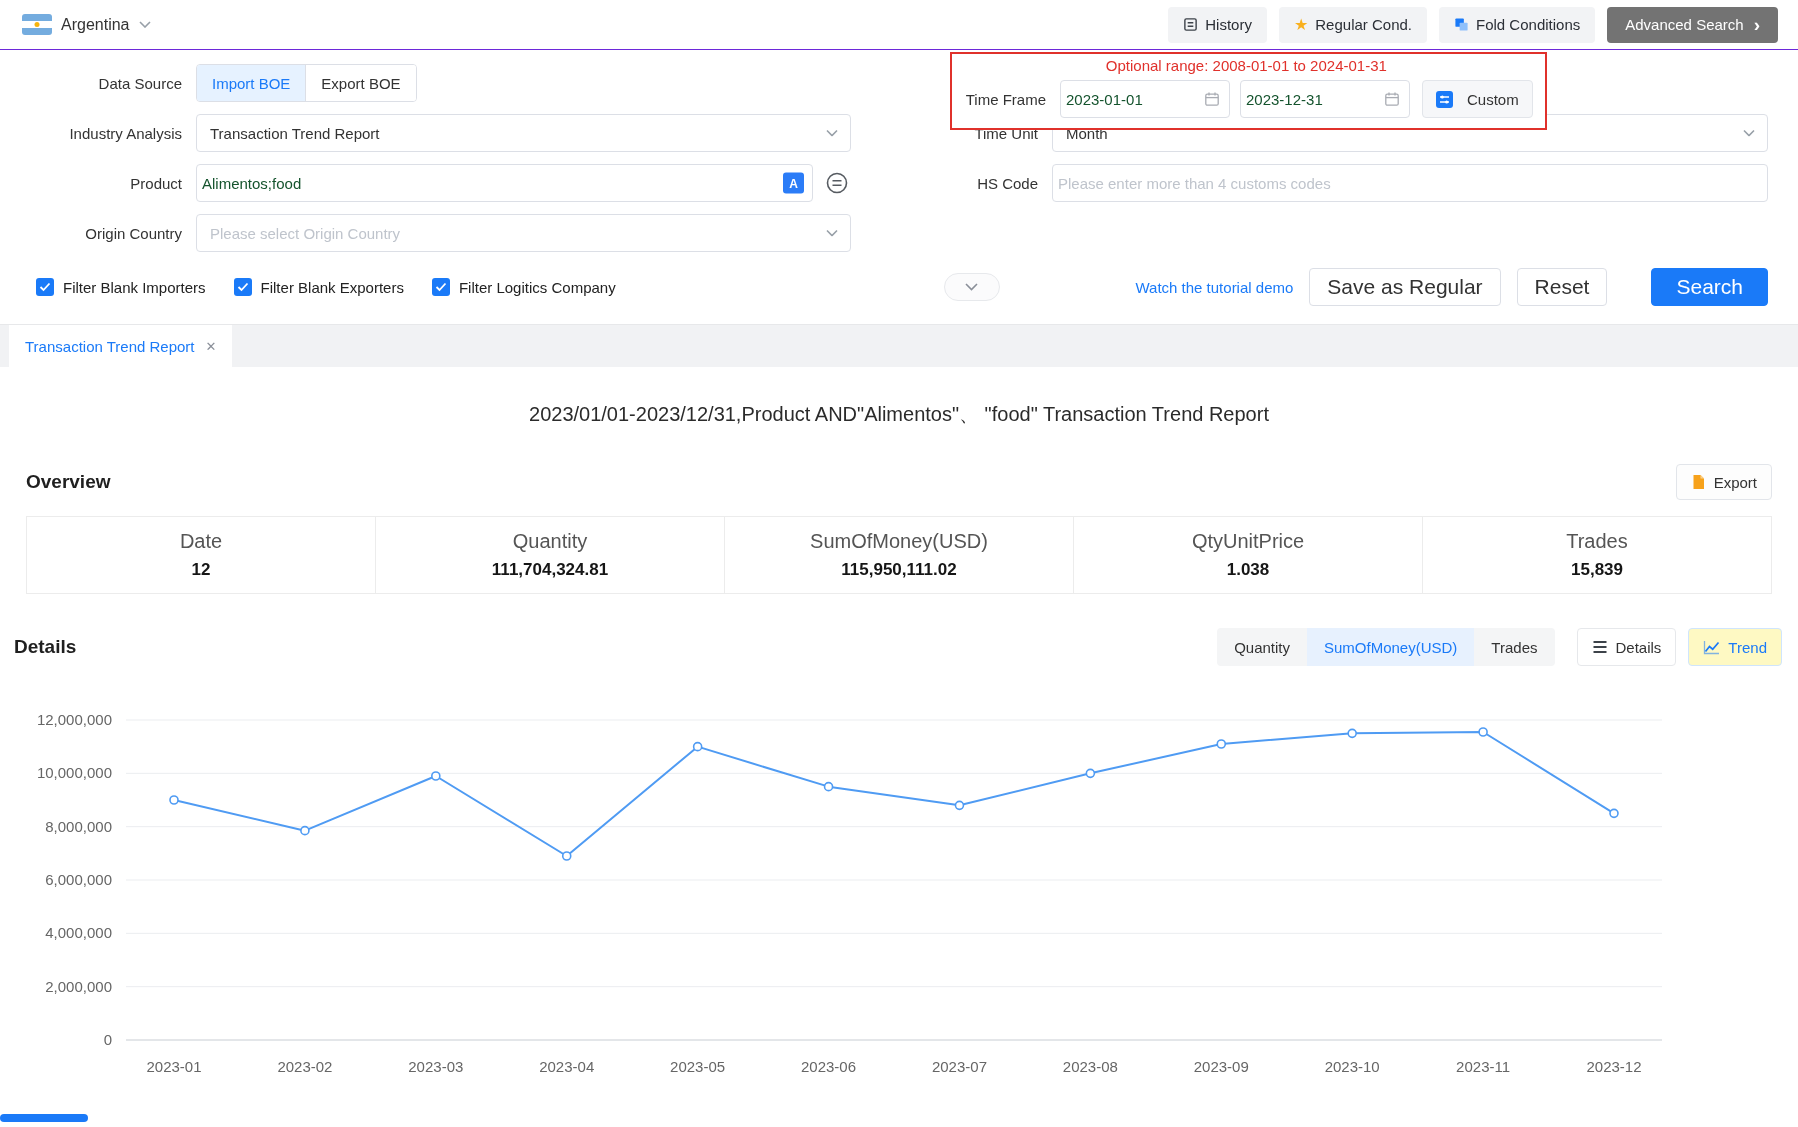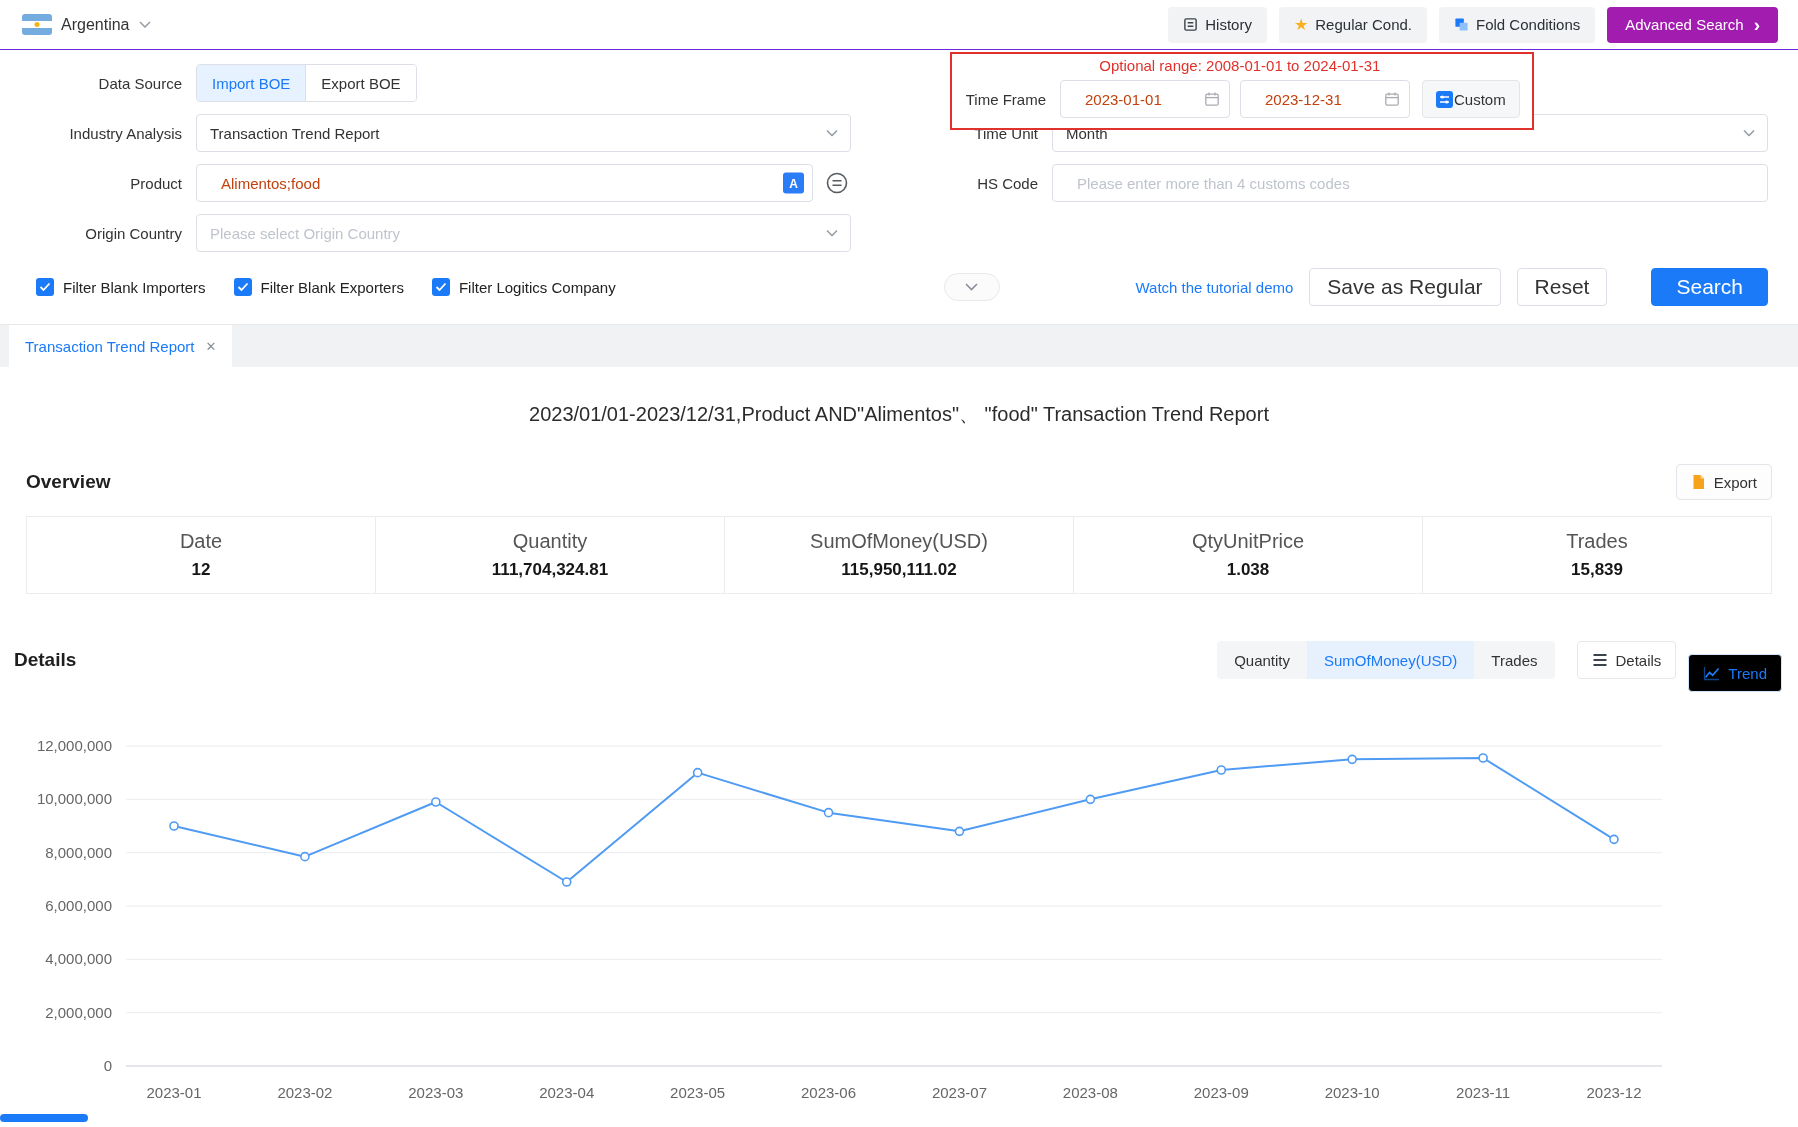--- a/index.html
+++ b/index.html
@@ -9,21 +9,21 @@
 
   
   .topbar { height:50px; display:flex; align-items:center; justify-content:space-between;
             padding:0 20px 0 22px; border-bottom:1px solid #6d28d9; background:#fff; }
   .country { display:flex; align-items:center; gap:9px; cursor:pointer; }
   .flag { width:30px; height:21px; border-radius:3px; display:block; }
   .country-name { font-size:16px; color:#333; }
   .topbar-right { display:flex; align-items:center; gap:12px; }
   .tb-btn { height:36px; display:inline-flex; align-items:center; gap:7px; padding:0 15px;
             background:#f2f3f5; border-radius:4px; font-size:15px; color:#2b2f36; cursor:pointer; }
-  .tb-btn.primary { background:#a21caf; color:#fff; padding:0 18px; }
+  .tb-btn.primary { background:#737373; color:#fff; padding:0 18px; }
   .star { color:#f9b01e; font-size:16px; line-height:1; }
   .arrow-r { font-size:19px; line-height:1; margin-left:3px; font-weight:bold; }
 
   
   .form { position:relative; padding:14px 0 8px; background:#fff; }
   .frow { display:flex; align-items:center; margin-bottom:12px; padding-right:30px; }
   .fleft { width:952px; display:flex; align-items:center; flex:none; }
   .fleft .flabel { width:196px; text-align:right; padding-right:14px; font-size:15px; color:#333; flex:none; }
   .fleft .ffield { width:655px; flex:none; display:flex; align-items:center; }
   .fright { flex:1; display:flex; align-items:center; }
@@ -35,42 +35,42 @@
                cursor:pointer; background:#fff; color:#333; }
   .seg > div.on { background:#e6f2ff; color:#1a7af8; }
   .seg > div + div { border-left:1px solid #dcdfe6; }
 
   .selectbox, .inputbox { position:relative; width:100%; height:38px; border:1px solid #dcdfe6;
             border-radius:4px; background:#fff; display:flex; align-items:center;
             padding:0 34px 0 13px; font-size:15px; color:#333; cursor:pointer; }
   .selectbox .chev { position:absolute; right:12px; top:50%; transform:translateY(-50%); }
   .placeholder { color:#bfc4cc; }
   input.txt { width:100%; height:38px; border:1px solid #dcdfe6; border-radius:4px;
-              padding:0 24px; font-size:15px; color:#c2410c; font-family:inherit; outline:none; }
+              padding:0 5px; font-size:15px; color:#14532d; font-family:inherit; outline:none; }
   input.txt::placeholder { color:#bfc4cc; }
 
   .product-wrap { position:relative; width:100%; }
   .product-wrap input { padding-right:42px; }
   .translate-ic { position:absolute; right:9px; top:50%; transform:translateY(-50%);
                   width:21px; height:21px; background:#2b7cf7; border-radius:3px; color:#fff;
                   font-size:12px; font-weight:bold; display:flex; align-items:center;
                   justify-content:center; cursor:pointer; }
   .synonym-btn { margin-left:10px; width:28px; height:28px; display:flex; align-items:center;
                  justify-content:center; cursor:pointer; flex:none; }
 
   
   .range-box { position:absolute; top:2px; left:950px; border:2px solid #e0312b; padding:3px 12px 10px 8px;
                background:#fff; z-index:3; }
   .range-hint { color:#e0312b; font-size:15px; text-align:center; margin-bottom:6px; }
   .range-row { display:flex; align-items:center; }
   .range-row .flabel { width:100px; text-align:right; padding-right:14px; font-size:15px; color:#333; flex:none; }
   .date-field { position:relative; width:170px; flex:none; }
   .date-field input { padding-right:36px; }
   .cal-ic { position:absolute; right:10px; top:50%; transform:translateY(-50%); cursor:pointer; }
-  .custom-btn { margin-left:12px; height:38px; display:inline-flex; align-items:center; gap:1px;
+  .custom-btn { margin-left:12px; height:38px; display:inline-flex; align-items:center; gap:14px;
                 padding:0 13px; background:#f6f7f9; border:1px solid #e2e5ea; border-radius:4px;
                 font-size:15px; color:#333; cursor:pointer; }
 
   
   .controls-row { display:flex; align-items:center; padding:4px 30px 10px 36px; }
   .chk-item { display:flex; align-items:center; gap:9px; margin-right:28px; cursor:pointer; }
   .chk { width:18px; height:18px; background:#1a7af8; border-radius:3px; display:flex;
          align-items:center; justify-content:center; flex:none; }
   .chk-label { font-size:15px; color:#222; }
   .expand-pill { margin-left:300px; width:56px; height:28px; border:1px solid #e7e9ec;
@@ -103,21 +103,21 @@
 
   .details-row { margin-top:34px; padding:0 16px 0 14px;text-align:center; }
   .metric-seg { margin-left:auto; display:inline-flex; border-radius:4px; overflow:hidden; }
   .metric-seg > div { height:38px; display:flex; align-items:center; padding:0 17px; font-size:15px;
                       background:#f4f5f6; color:#333; cursor:pointer; }
   .metric-seg > div.on { background:#e7f1fe; color:#1a7af8; }
   .view-group { display:flex; align-items:center; gap:12px; margin-left:22px; }
   .view-btn { height:38px; display:inline-flex; align-items:center; gap:8px; padding:0 14px;
               border-radius:4px; font-size:15px; cursor:pointer; background:#fff;
               border:1px solid #e6e8eb; color:#333; }
-  .view-btn.on { background:#000000; border-color:#cfe5fd; color:#1a7af8;margin-top:26px; }
+  .view-btn.on { background:#fef9c3; border-color:#cfe5fd; color:#1a7af8; }
 
   .chart-wrap { margin-top:26px; }
   svg text { font-family:"Liberation Sans", sans-serif; }
 
   .hscroll-thumb { position:absolute; left:0; bottom:5px; width:88px; height:8px;
                    background:#1a7af8; border-radius:4px; cursor:pointer; }
 </style>
 </head>
 <body>
 

